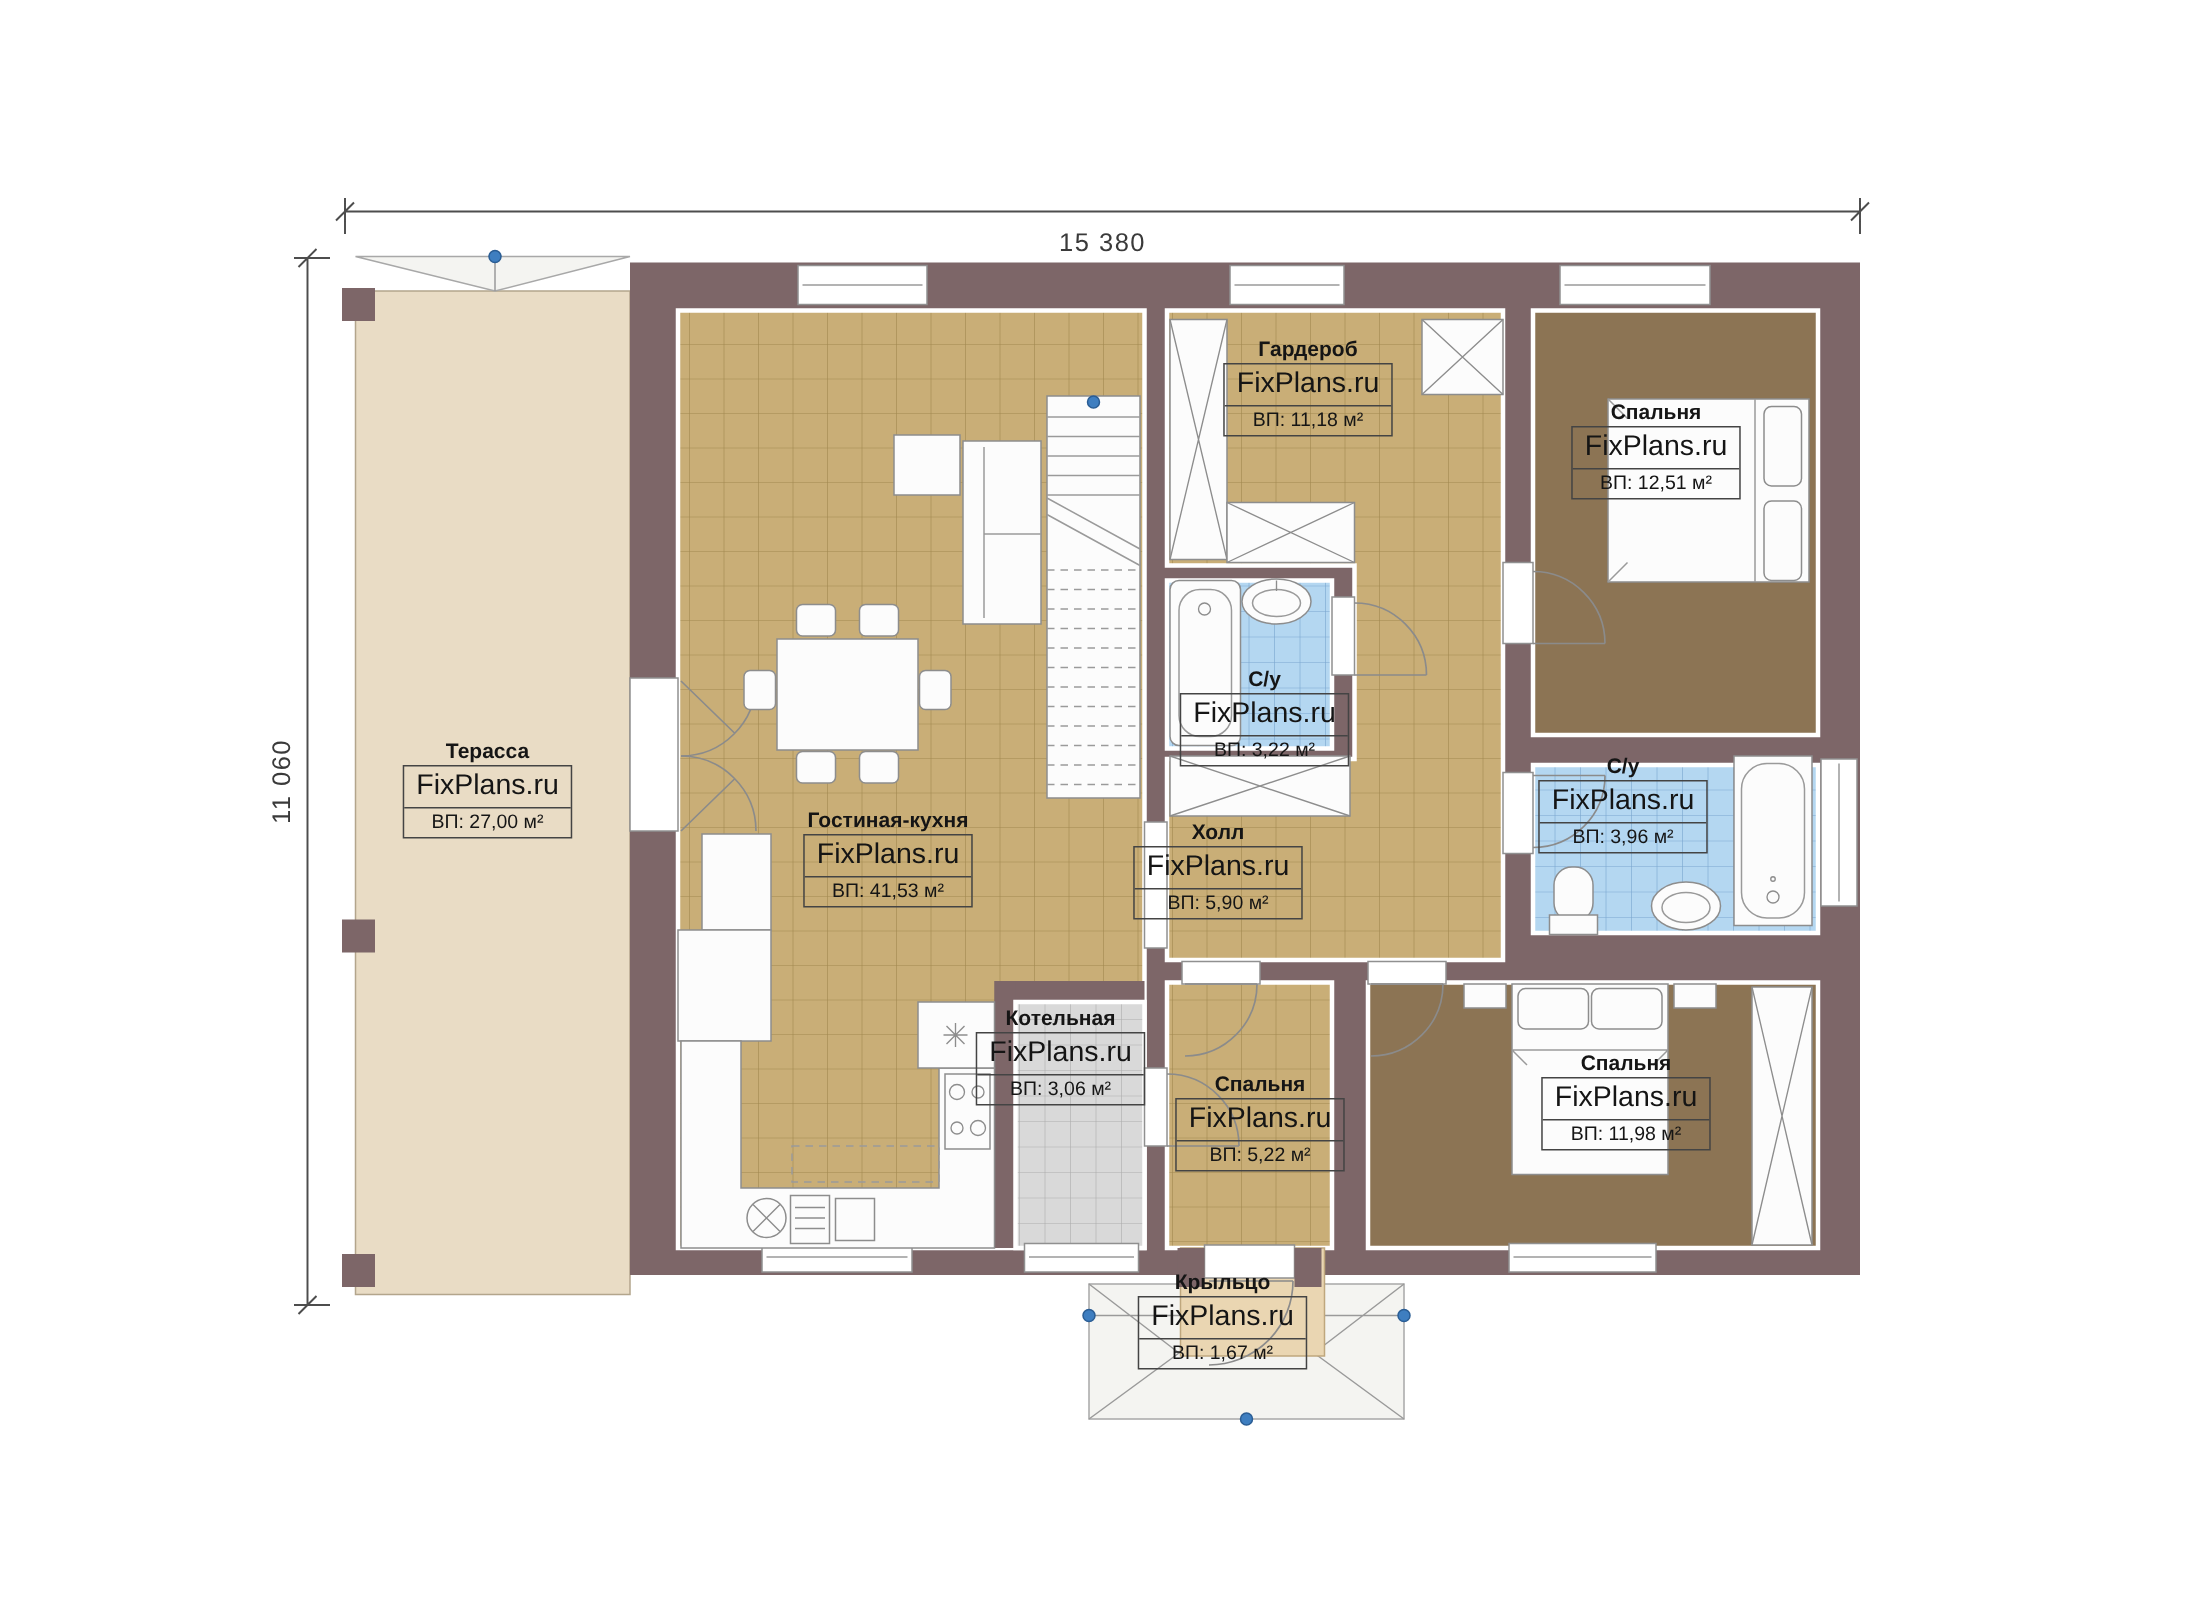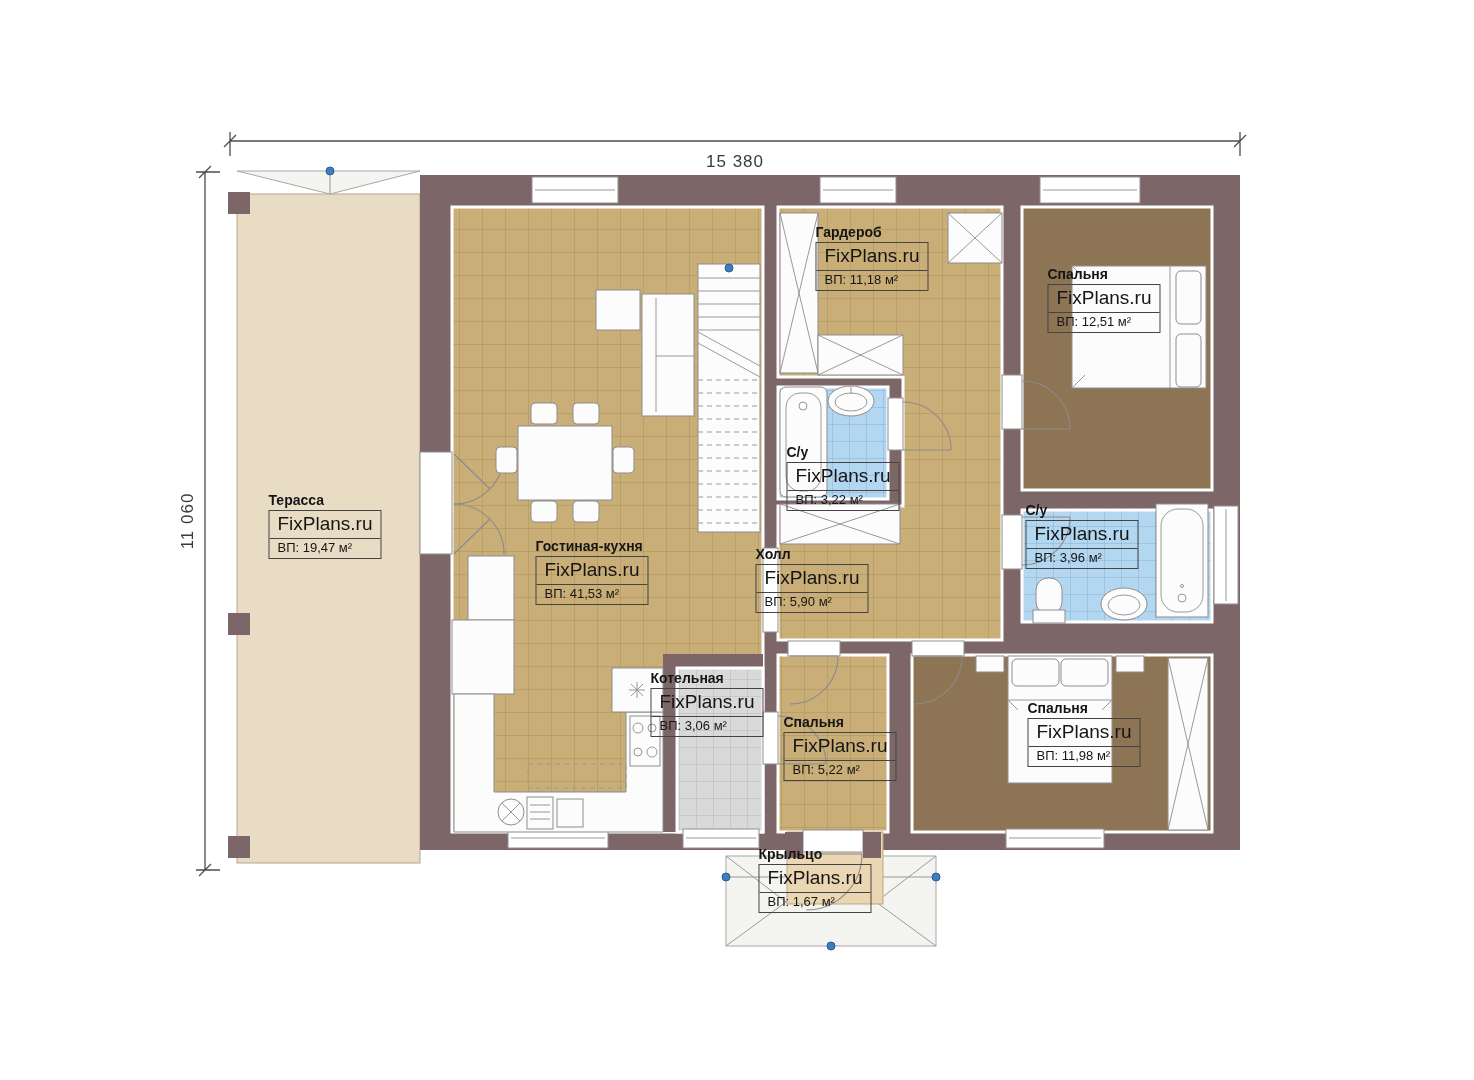--- a/index.html
+++ b/index.html
@@ -14,21 +14,21 @@
   .f{fill:#fcfcfc;stroke:#8d8d8d;stroke-width:1;}
   .ln{stroke:#9a9a9a;stroke-width:1;fill:none;}
   .xl{stroke:#8d8d8d;stroke-width:0.9;fill:none;}
   .arc{stroke:#8b8b8b;stroke-width:1.1;fill:none;}
   .dash{stroke-dasharray:5 4;}
   .dim{stroke:#4d4d4d;stroke-width:1.3;fill:none;}
   .dot{fill:var(--marker-blue);stroke:#2a5d94;stroke-width:1;}
   .roof{fill:var(--roof-light);stroke:#a8a8a8;stroke-width:1;}
 
   
-  .room-label{position:absolute;transform:translateX(-50%);
+  .room-label{position:absolute;transform:translateX(-50%);text-align:center;
               color:#151515;white-space:nowrap;z-index:5;}
   .rl-name{font-weight:bold;font-size:14px;line-height:1.15;}
   .rl-box{display:inline-block;border:1px solid #444;margin-top:2px;background:transparent;}
   .rl-brand{border-bottom:1px solid #444;padding:1px 8px;font-size:19px;line-height:1.3;}
   .rl-area{padding:1px 8px;font-size:13px;line-height:1.3;}
 
   .dim-label{position:absolute;font-size:17px;color:#3a3a3a;letter-spacing:1px;z-index:5;}
   .dim-top{left:735px;top:116px;transform:translateX(-50%);margin-top:36px;}
   .dim-left{left:188px;top:521px;transform:translate(-50%,-50%) rotate(-90deg);}
 </style>
@@ -245,21 +245,21 @@
     <circle class="dot" cx="726" cy="877" r="4"></circle>
     <circle class="dot" cx="936" cy="877" r="4"></circle>
     <circle class="dot" cx="831" cy="946" r="4"></circle>
   </g>
 </svg>
 
   <div class="room-label" style="left:325px;top:492px">
     <div class="rl-name">Терасса</div>
     <div class="rl-box">
       <div class="rl-brand">FixPlans.ru</div>
-      <div class="rl-area">ВП: 19,47 м²</div>
+      <div class="rl-area">ВП: 27,00 м²</div>
     </div>
   </div>
   <div class="room-label" style="left:592px;top:538px">
     <div class="rl-name">Гостиная-кухня</div>
     <div class="rl-box">
       <div class="rl-brand">FixPlans.ru</div>
       <div class="rl-area">ВП: 41,53 м²</div>
     </div>
   </div>
   <div class="room-label" style="left:872px;top:224px">

